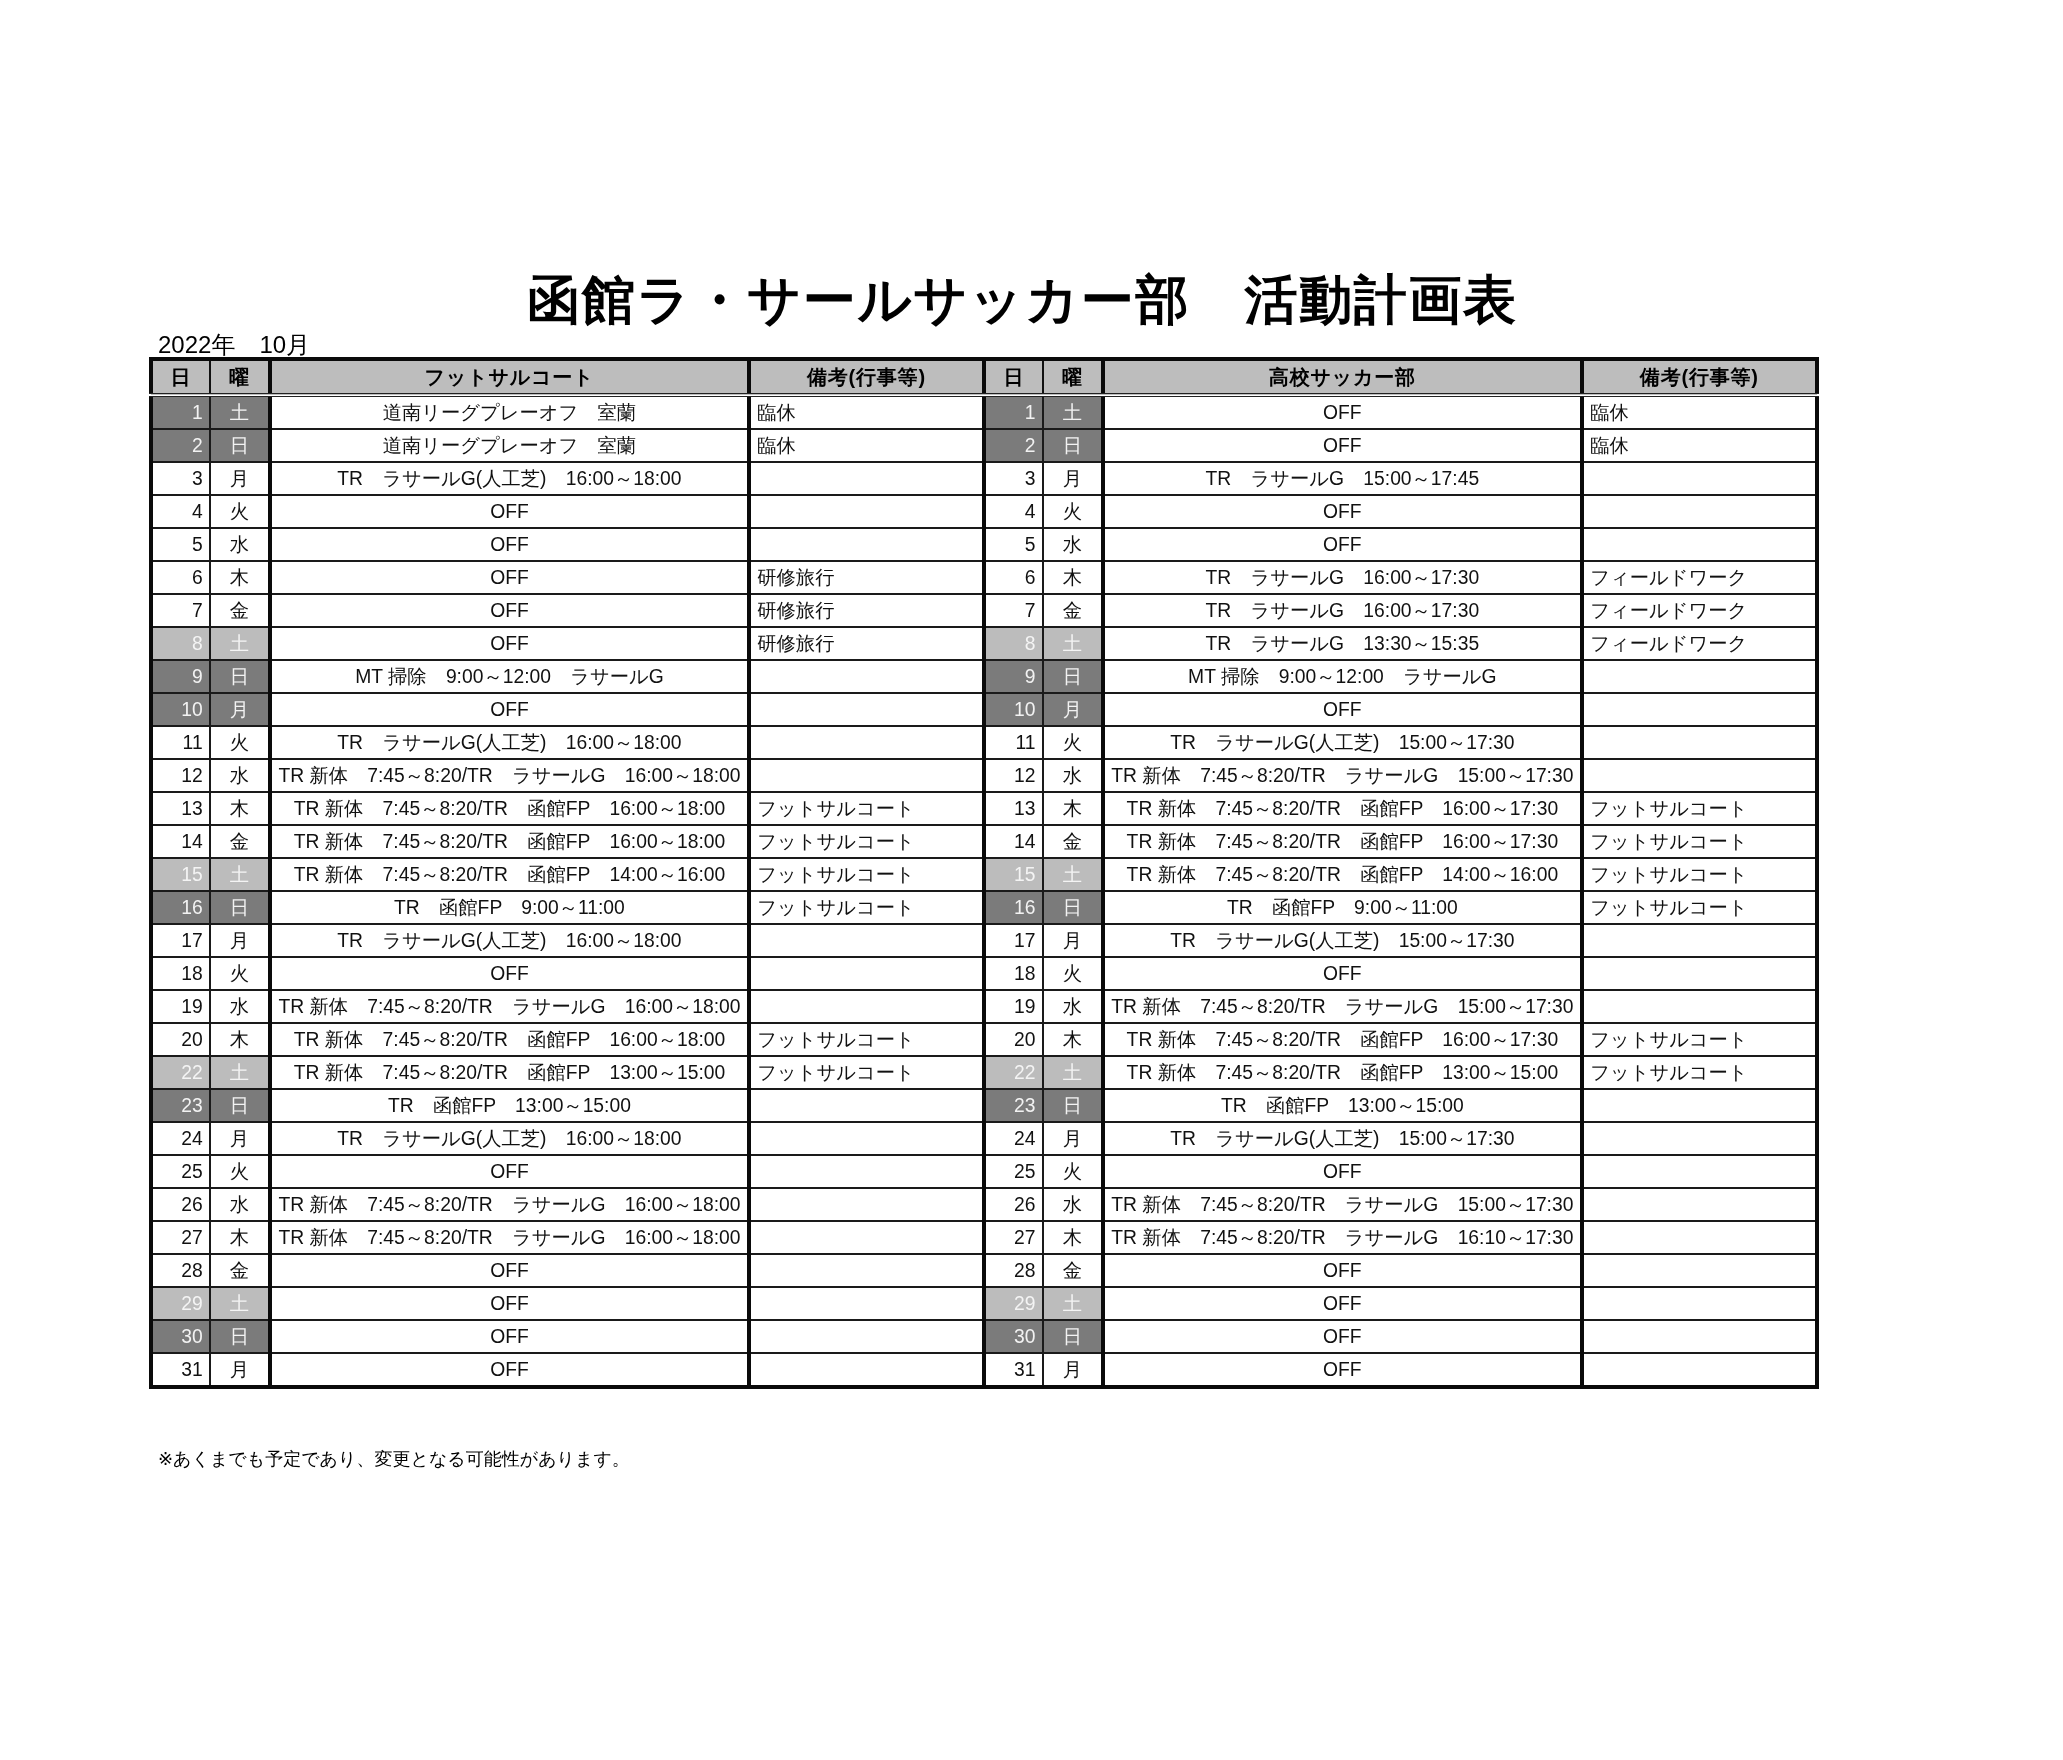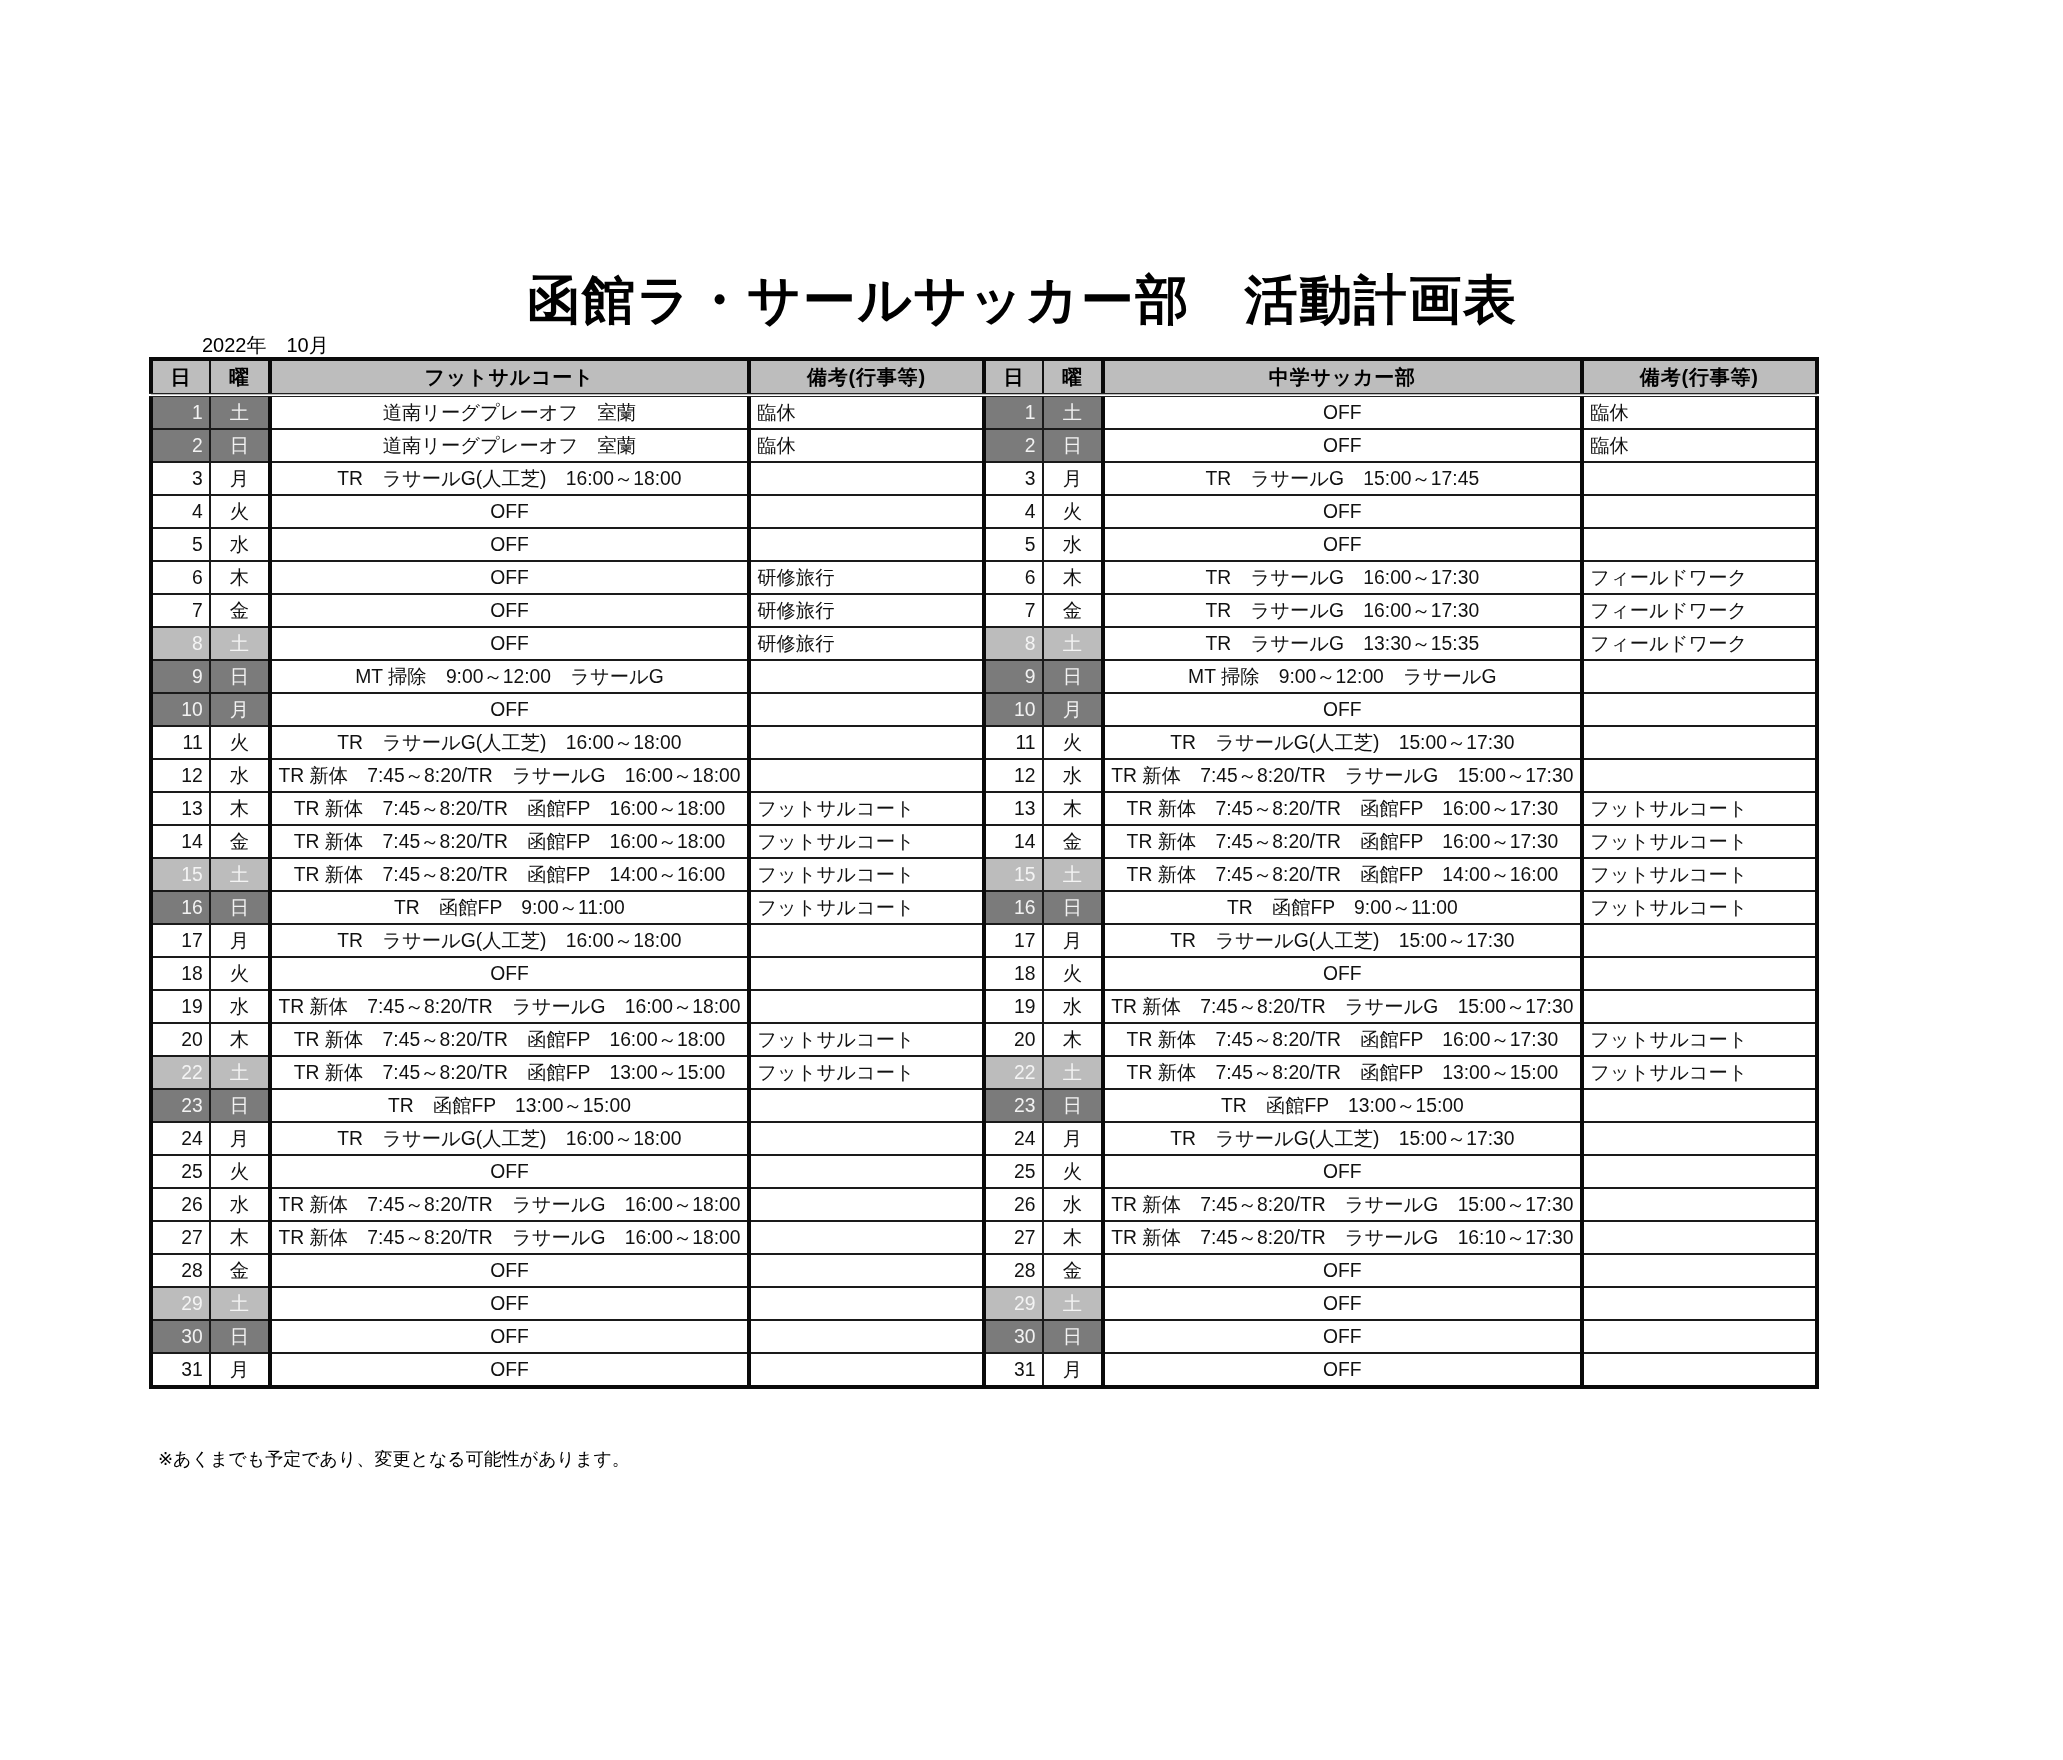--- a/index.html
+++ b/index.html
@@ -6,22 +6,22 @@
   body {
     width: 2064px; height: 1761px; position: relative; overflow: hidden;
     font-family: "DejaVu Sans", "Liberation Sans", sans-serif; color: #111;
   }
   .title {
     position: absolute; left: 0; width: 2045px; top: 268px;
     text-align: center; font-size: 53px; font-weight: bold; letter-spacing: 1.6px;
     line-height: 64px; color: #000;
   }
   .period {
-    position: absolute; left: 158px; top: 332px; font-size: 20px; line-height: 26px;
-    font-family: "Liberation Sans", sans-serif; color: #000; margin-left: 44px;
+    position: absolute; left: 158px; top: 332px; font-size: 24px; line-height: 26px;
+    font-family: "Liberation Sans", sans-serif; color: #000;
   }
   table.sched {
     position: absolute; left: 149px; top: 357px;
     border-collapse: collapse; table-layout: fixed;
     border: 4px solid #0a0a0a;
     font-family: "Liberation Sans", "DejaVu Sans", sans-serif;
   }
   table.sched col.c-day { width: 59px; }
   table.sched col.c-dow { width: 60px; }
   table.sched col.c-main { width: 468px; }
@@ -66,21 +66,21 @@
       <col class="c-note">
   </colgroup>
   <thead>
     <tr>
       <th>日</th>
       <th class="sep-r">曜</th>
       <th>フットサルコート</th>
       <th class="sep-l sep-r">備考(行事等)</th>
       <th>日</th>
       <th class="sep-r">曜</th>
-      <th>中学サッカー部</th>
+      <th>高校サッカー部</th>
       <th class="sep-l">備考(行事等)</th>
     </tr>
   </thead>
   <tbody id="rows">
   <tr class="dark">
     <td class="day">1</td>
     <td class="dow sep-r">土</td>
     <td class="main">道南リーグプレーオフ　室蘭</td>
     <td class="note sep-l sep-r">臨休</td>
     <td class="day">1</td>

